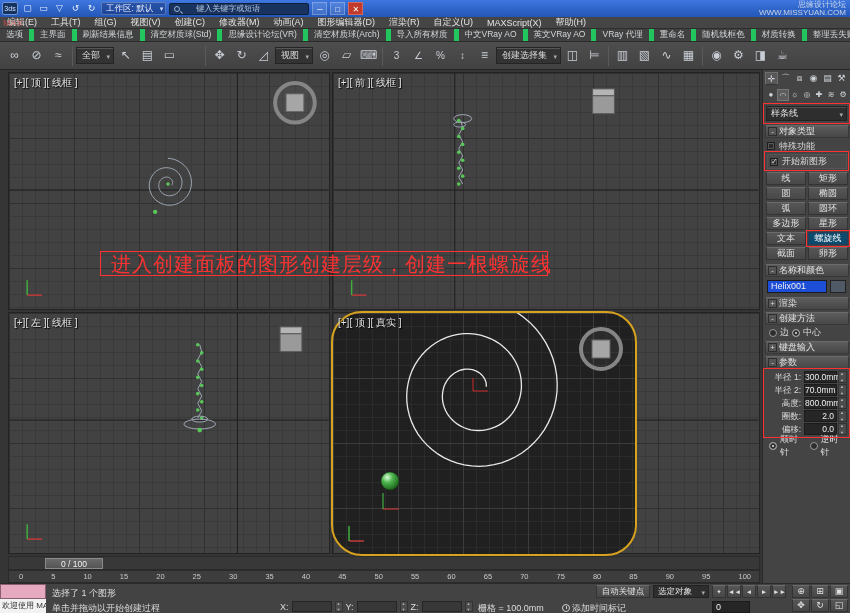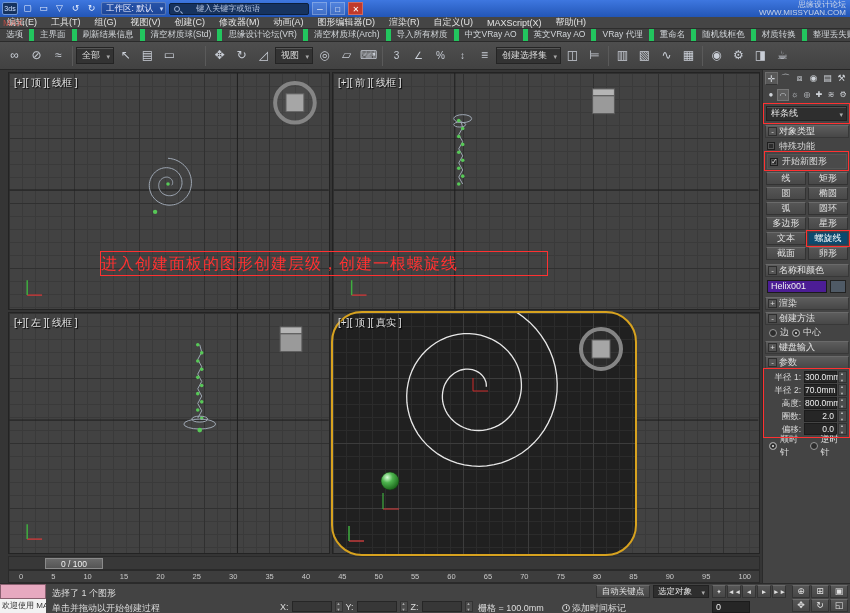--- a/index.html
+++ b/index.html
@@ -55,21 +55,21 @@
     background-size:65px 65px,65px 65px,13px 13px,13px 13px; }
   .vp-label { position:absolute; left:5px; top:3px; font-size:10px; color:#e0e0e0; text-shadow:1px 1px 1px #000; z-index:10; white-space:nowrap; }
   .vp svg { position:absolute; inset:0; width:100%; height:100%; pointer-events:none; }
   #vp-active { z-index:15; border:2px solid #d7a21f; }
   .ax { stroke:#1d1d1d; stroke-width:1; }
   .wire { stroke:#9fa8b4; fill:none; stroke-width:1; }
   .vc-ring { fill:rgba(150,150,150,.10); stroke:#858585; stroke-width:4; }
   .vc-face { fill:#a6a6a6; stroke:#636363; }
 
   #annotation { position:absolute; left:100px; top:251px; width:448px; height:25px; z-index:40;
-    border:1px solid #ff3131; color:#ff3131; font-size:16px; line-height:24px; letter-spacing:1px; white-space:nowrap; }
+    border:1px solid #ff3131; color:#ff3131; font-size:20px; line-height:24px; padding-left:10px; letter-spacing:1px; white-space:nowrap; }
 
   
   #command-panel { position:absolute; left:762px; top:70px; width:88px; height:513px; background:#444; border-left:1px solid #2a2a2a; z-index:20; }
   .ptabs { position:absolute; left:0; top:2px; height:15px; display:flex; gap:1px; padding-left:2px; }
   .ptab { width:13px; height:13px; font-size:9px; line-height:13px; text-align:center; color:#cfd3d8; }
   .ptab.on { background:#585858; border:1px solid #6e6e6e; border-bottom-color:#333; }
   .pcats { position:absolute; left:0; top:19px; height:14px; display:flex; gap:0px; padding-left:2px; }
   .pcat { width:12px; height:12px; font-size:8px; line-height:12px; text-align:center; color:#cfd3d8; }
   .pcat.on { background:#5d5d5d; border:1px solid #777; }
   .pdrop { position:absolute; left:3px; top:36px; width:81px; height:15px; background:#2e2e2e; border:1px solid #222; box-shadow:inset 0 1px 0 #505050; color:#e2e2e2; font-size:9px; line-height:13px; padding-left:4px; }
@@ -77,21 +77,21 @@
   .roll { position:absolute; left:2px; width:84px; height:13px; background:linear-gradient(#5d5d5d,#474747); border:1px solid #383838; border-top-color:#6a6a6a; font-size:9px; line-height:11px; color:#e4e4e4; padding-left:13px; }
   .tg { position:absolute; left:2px; top:1px; width:9px; height:9px; border:1px solid #2e2e2e; background:#555; color:#ddd; font-size:8px; line-height:7px; text-align:center; }
   .tg.minus::before { content:"-"; }
   .tg.plus::before { content:"+"; }
   .crow { position:absolute; left:4px; width:80px; height:12px; display:flex; align-items:center; gap:4px; font-size:9px; color:#dcdcdc; }
   .crow.boxed { border:1px solid #555; background:#4a4a4a; height:15px; padding-left:2px; }
   .cb { width:8px; height:8px; background:#2b2b2b; border:1px solid #1e1e1e; box-shadow:inset 0 0 0 1px #555; position:relative; flex:0 0 auto; }
   .cb.on::before { content:"✓"; position:absolute; left:0px; top:-2px; color:#e8e8e8; font-size:8px; }
   .pbtn { position:absolute; width:40px; height:13px; background:linear-gradient(#565656,#484848); border:1px solid #333; border-top-color:#6b6b6b; color:#e0e0e0; font-size:9px; line-height:11px; text-align:center; white-space:nowrap; overflow:hidden; }
   .pbtn.pressed { background:#0c4a6e; border-color:#2a3c55; color:#fff; }
-  .nfield { position:absolute; left:4px; width:60px; height:13px; background:#4c1d95; border:1px solid #1b1b1b; color:#eee; font-size:9px; line-height:11px; padding-left:3px; }
+  .nfield { position:absolute; left:4px; width:60px; height:13px; background:#1d4ed8; border:1px solid #1b1b1b; color:#eee; font-size:9px; line-height:11px; padding-left:3px; }
   .swatch { position:absolute; left:67px; width:16px; height:13px; background:#4f5a66; border:1px solid #222; }
   .rrow { position:absolute; left:6px; width:78px; height:11px; display:flex; align-items:center; gap:3px; font-size:9px; color:#dcdcdc; }
   .rd { width:8px; height:8px; border-radius:50%; border:1px solid #999; background:#2d2d2d; flex:0 0 auto; }
   .rd.on { background:#e8e8e8; box-shadow:inset 0 0 0 2px #2d2d2d; }
   .prow { position:absolute; left:0; width:88px; height:12px; }
   .plabel { position:absolute; left:0; top:1px; width:38px; text-align:right; font-size:8.5px; color:#d8d8d8; white-space:nowrap; }
   .pfield { position:absolute; left:41px; top:0; width:33px; height:12px; background:#262626; border:1px solid #1b1b1b; color:#eee; font-size:8.5px; line-height:10px; text-align:right; padding-right:2px; }
   .spin { position:absolute; left:75px; top:0; width:9px; height:12px; background:#4c4c4c; border:1px solid #333; }
   .spin::before { content:"▲"; position:absolute; left:1px; top:-1px; font-size:4px; color:#bbb; }
   .spin::after { content:"▼"; position:absolute; left:1px; bottom:-1px; font-size:4px; color:#bbb; }

